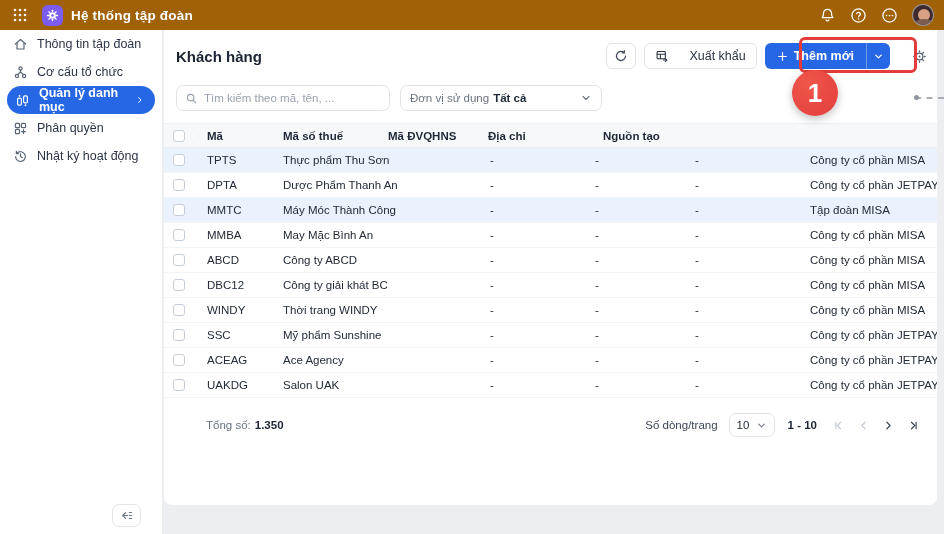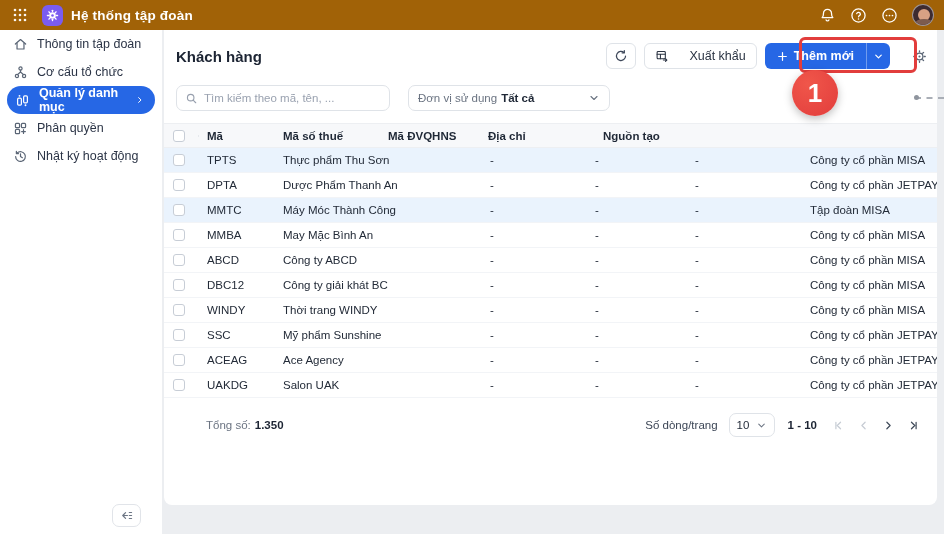--- a/index.html
+++ b/index.html
@@ -43,21 +43,21 @@
   .btn-refresh { width:30px; margin-right:8px; }
   .btn-export { padding:0 10px; gap:20px; font-weight:500; color:#2a3342; }
   .split { display:flex; height:26px; margin-left:8px; border-radius:6px; overflow:hidden; background:#2667e5; }
   .split .main { display:flex; align-items:center; gap:6px; color:#fff; font-size:12.5px; font-weight:600;
                  padding:0 12px; cursor:pointer; }
   .split .caret { width:24px; display:flex; align-items:center; justify-content:center; color:#fff;
                   border-left:1px solid rgba(255,255,255,.35); cursor:pointer; }
   .btn-gear { width:24px; height:23px; margin-left:17px; color:#5a6575; border-radius:6px; }
 
   
-  .filters { display:flex; align-items:center; gap:18px; padding:16px 12px 0 12px; }
+  .filters { display:flex; align-items:center; gap:10px; padding:16px 12px 0 12px; }
   .search-box { width:214px; height:26px; border:1px solid #dfe3e8; border-radius:7px; display:flex;
                 align-items:center; padding:0 8px; gap:6px; color:#98a0ae; }
   .search-box input { border:none; outline:none; flex:1; font-size:11.5px; font-family:inherit; color:#2a3342; }
   .search-box input::placeholder { color:#9aa2b0; }
   .unit-filter { width:202px; height:26px; border:1px solid #dfe3e8; border-radius:7px; display:flex;
                  align-items:center; padding:0 9px; font-size:11.5px; gap:4px; cursor:pointer; }
   .unit-filter .flabel { color:#6b7482; }
   .unit-filter .fvalue { color:#1f2836; font-weight:600; }
   .unit-filter .chev { margin-left:auto; color:#6b7482; }
 

